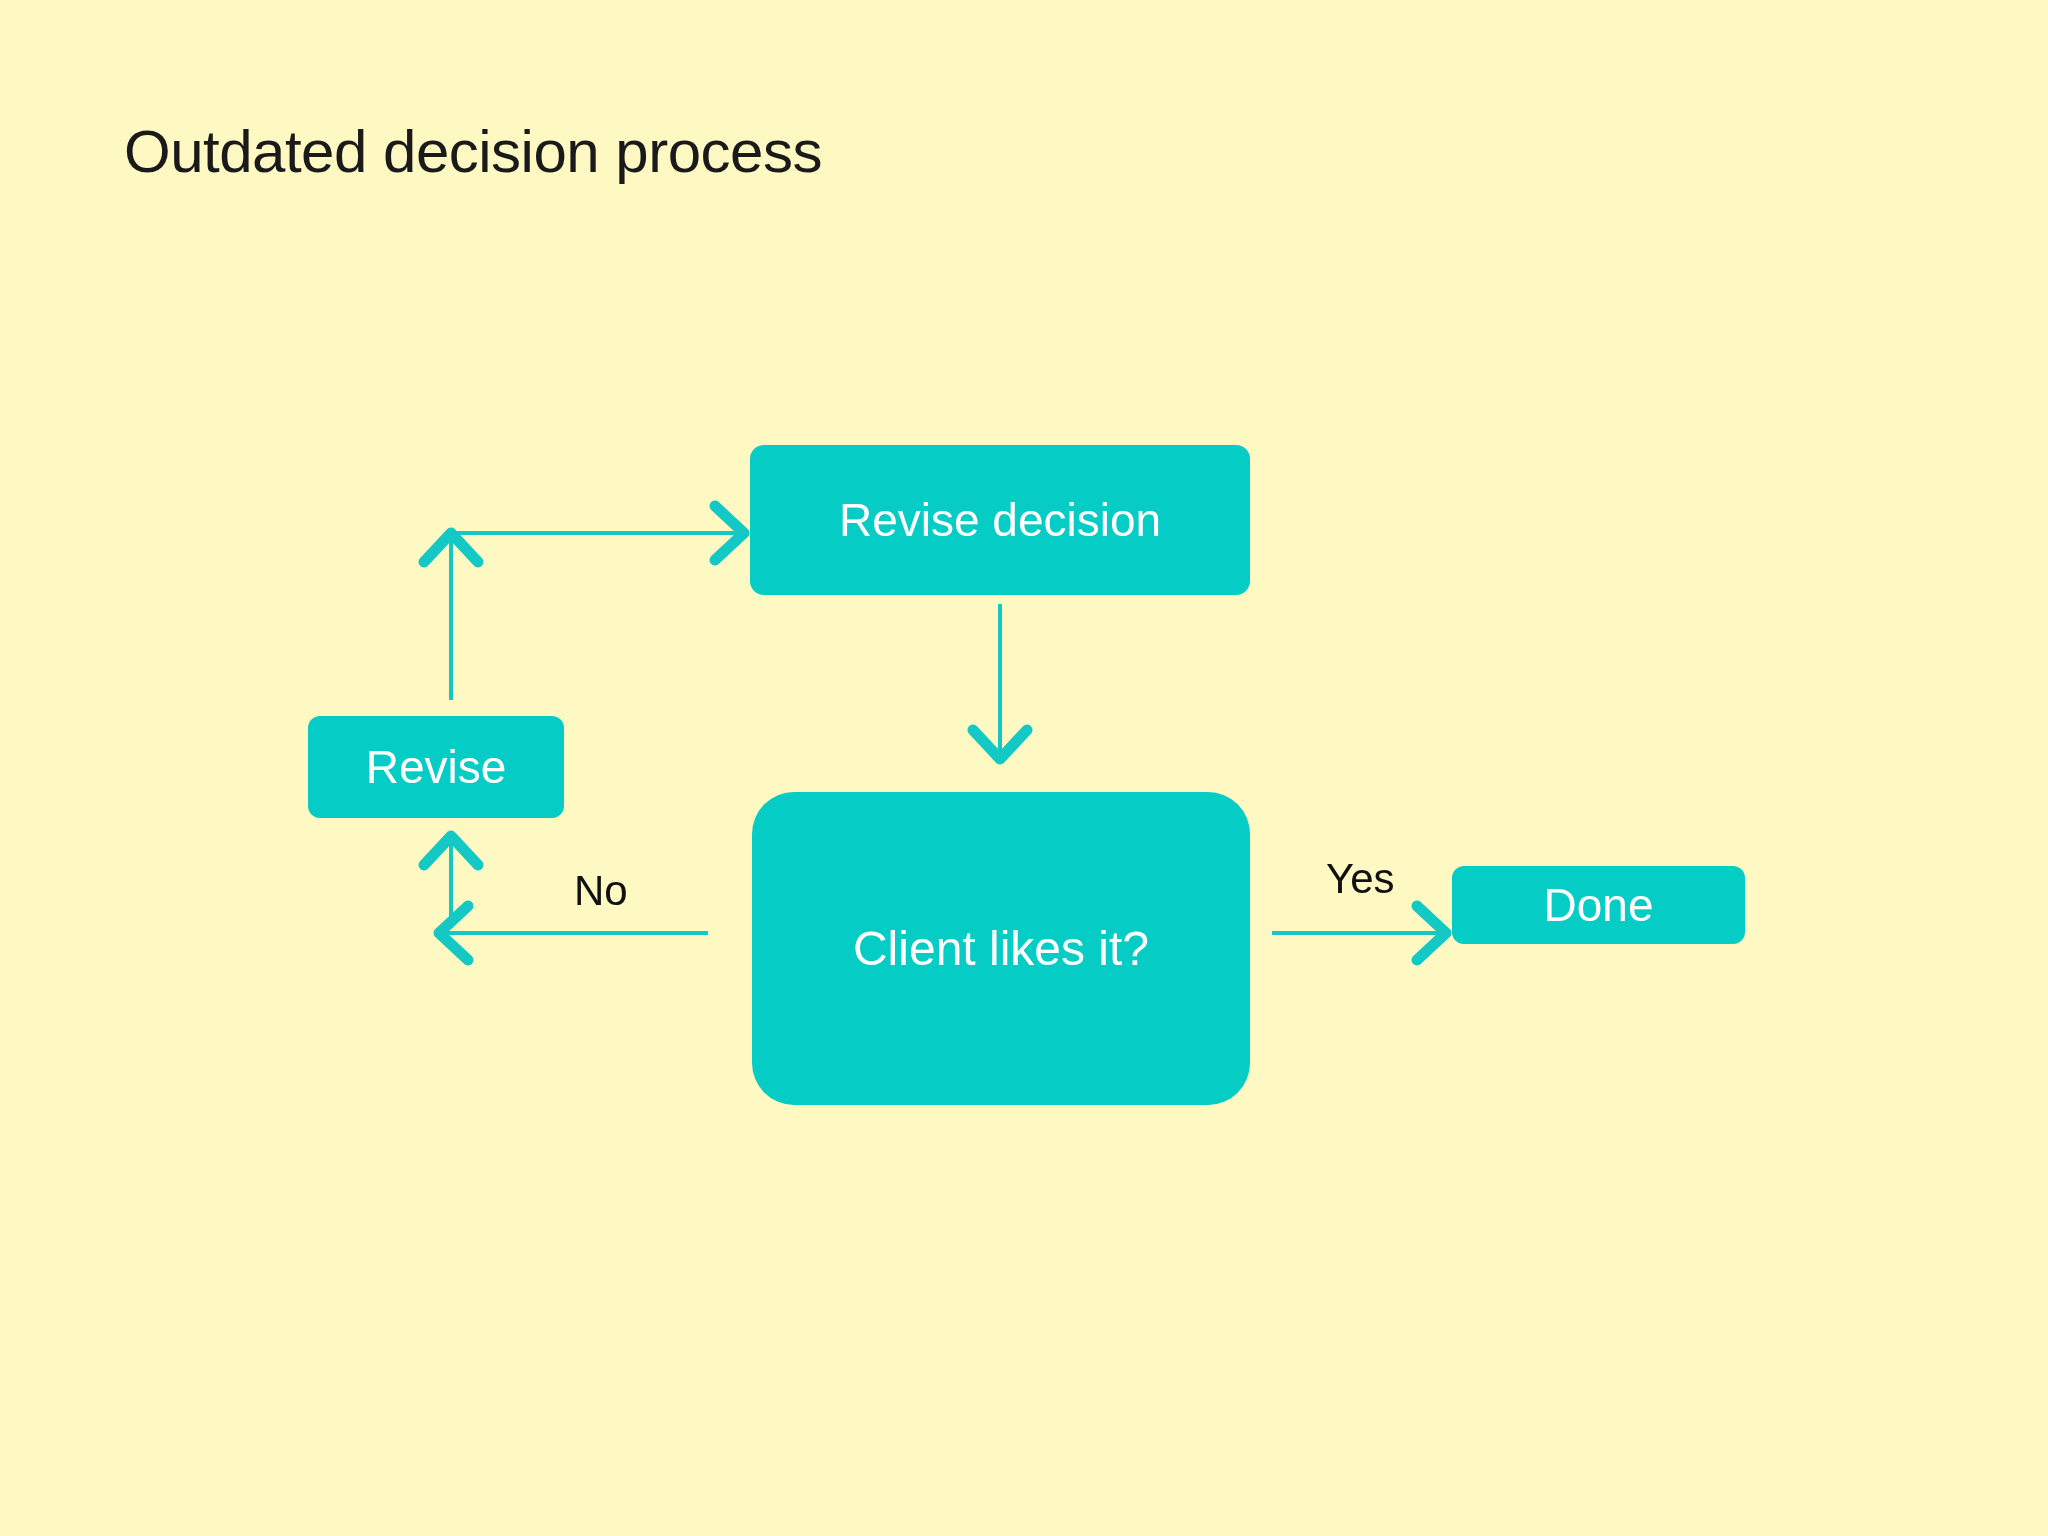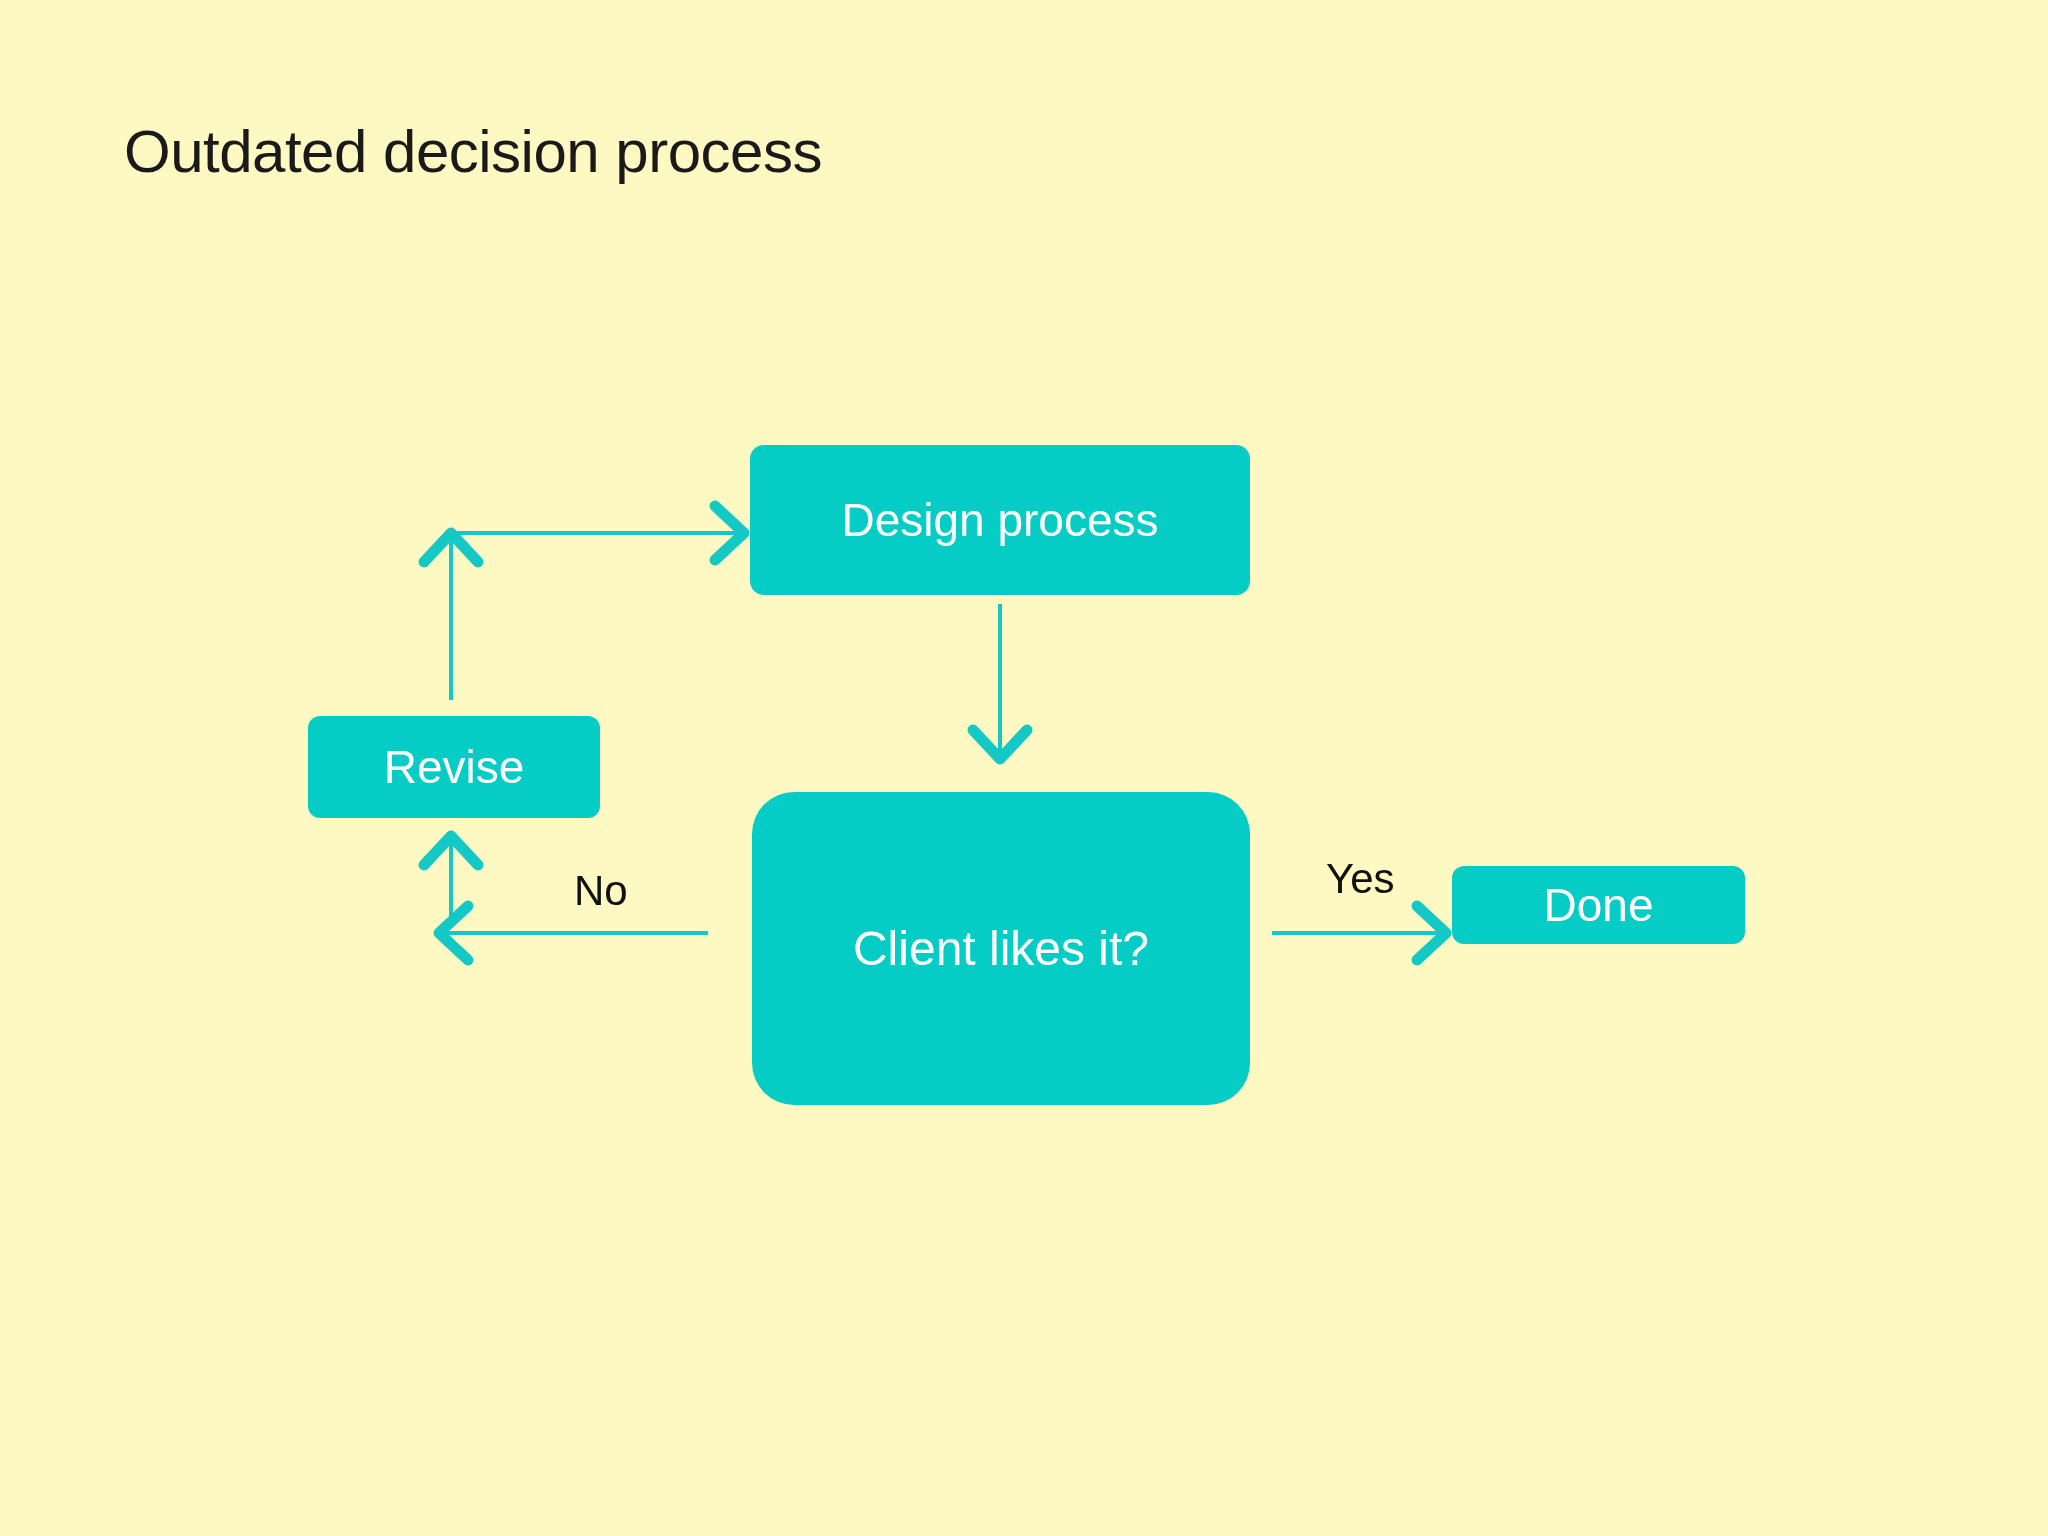--- a/index.html
+++ b/index.html
@@ -61,21 +61,21 @@
     top: 792px;
     width: 498px;
     height: 313px;
     border-radius: 42px;
   }
   #box-client-likes-it .box-label { font-size: 48px; }
 
   #box-revise {
     left: 308px;
     top: 716px;
-    width: 292px;
+    width: 256px;
     height: 102px;
     border-radius: 12px;
   }
   #box-revise .box-label { font-size: 46px; }
 
   #box-done {
     left: 1452px;
     top: 866px;
     width: 293px;
     height: 78px;
@@ -154,21 +154,21 @@
       <polyline class="conn-head" points="424,865 451,836 478,865"></polyline>
     </g>
 
     <g>
       <line class="conn-line" x1="1272" y1="933" x2="1444" y2="933"></line>
       <polyline class="conn-head" points="1417,906 1446,933 1417,960"></polyline>
     </g>
   </svg>
 
   <div class="flow-box" id="box-design-decision">
-    <span class="box-label">Design process</span>
+    <span class="box-label">Revise decision</span>
   </div>
 
   <div class="flow-box" id="box-client-likes-it">
     <span class="box-label">Client likes it?</span>
   </div>
 
   <div class="flow-box" id="box-revise">
     <span class="box-label">Revise</span>
   </div>
 

